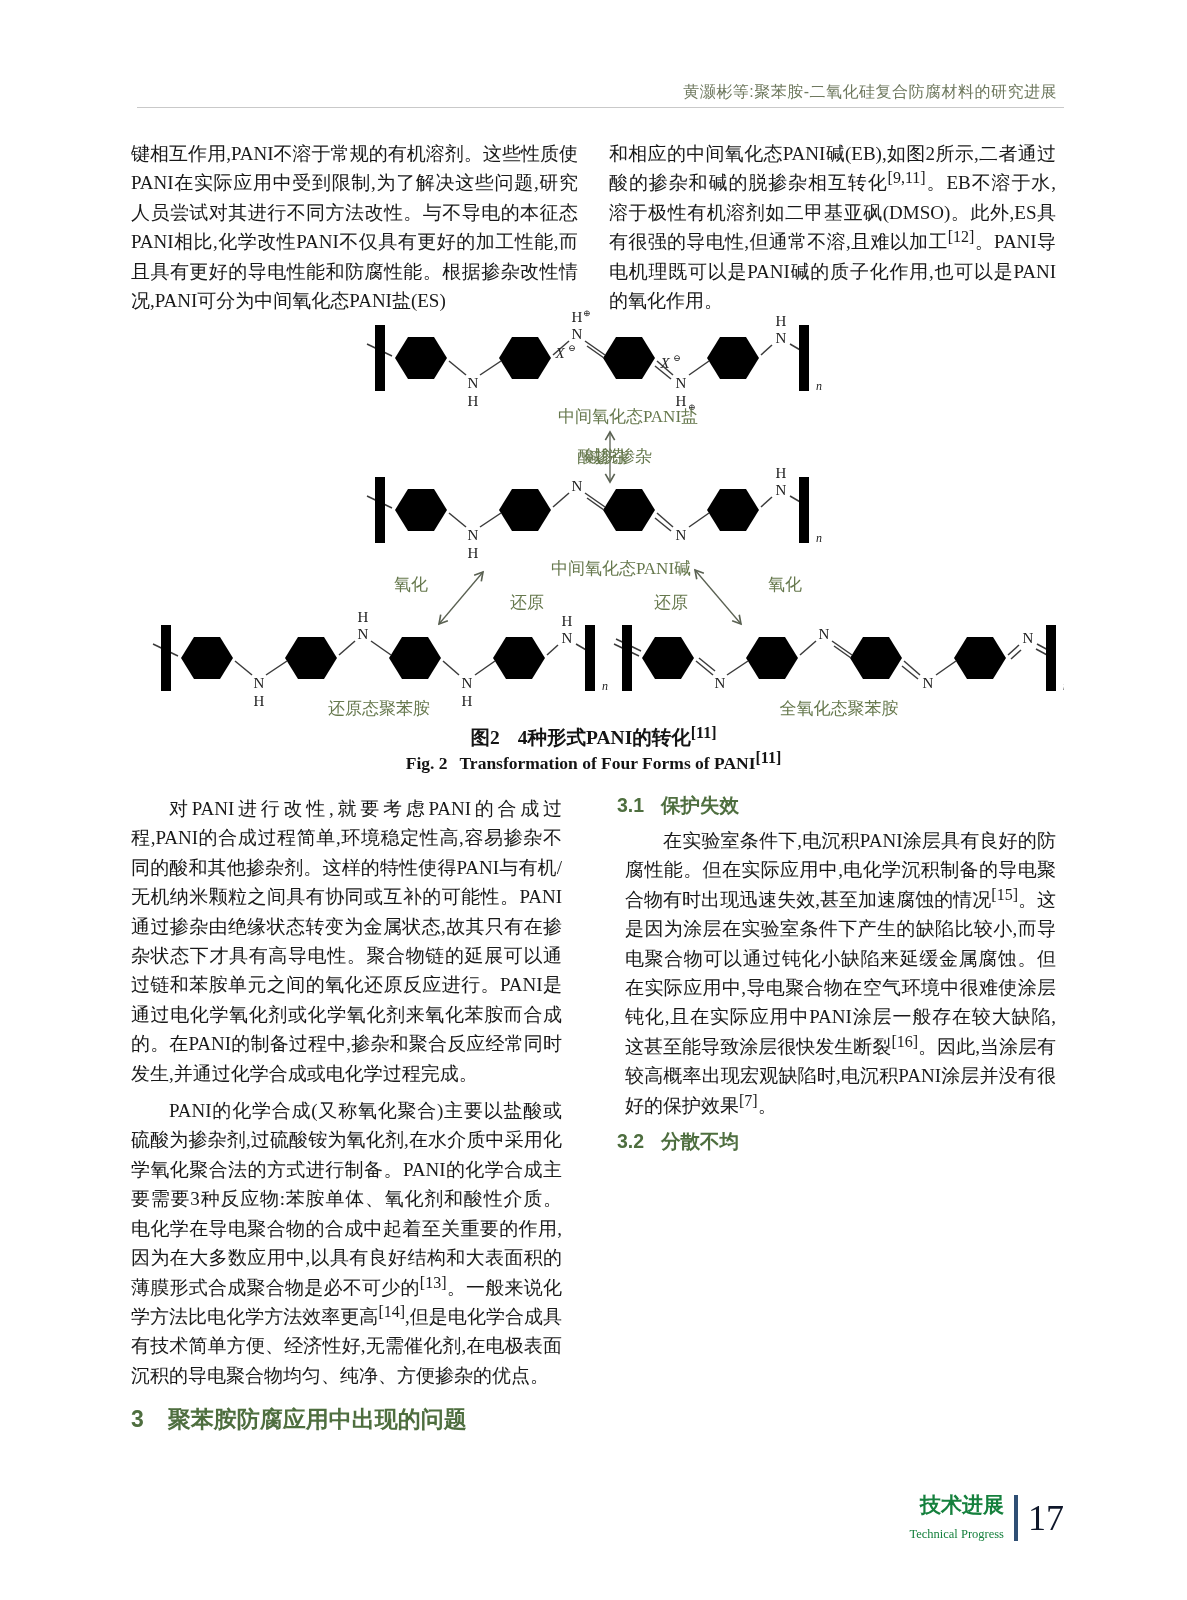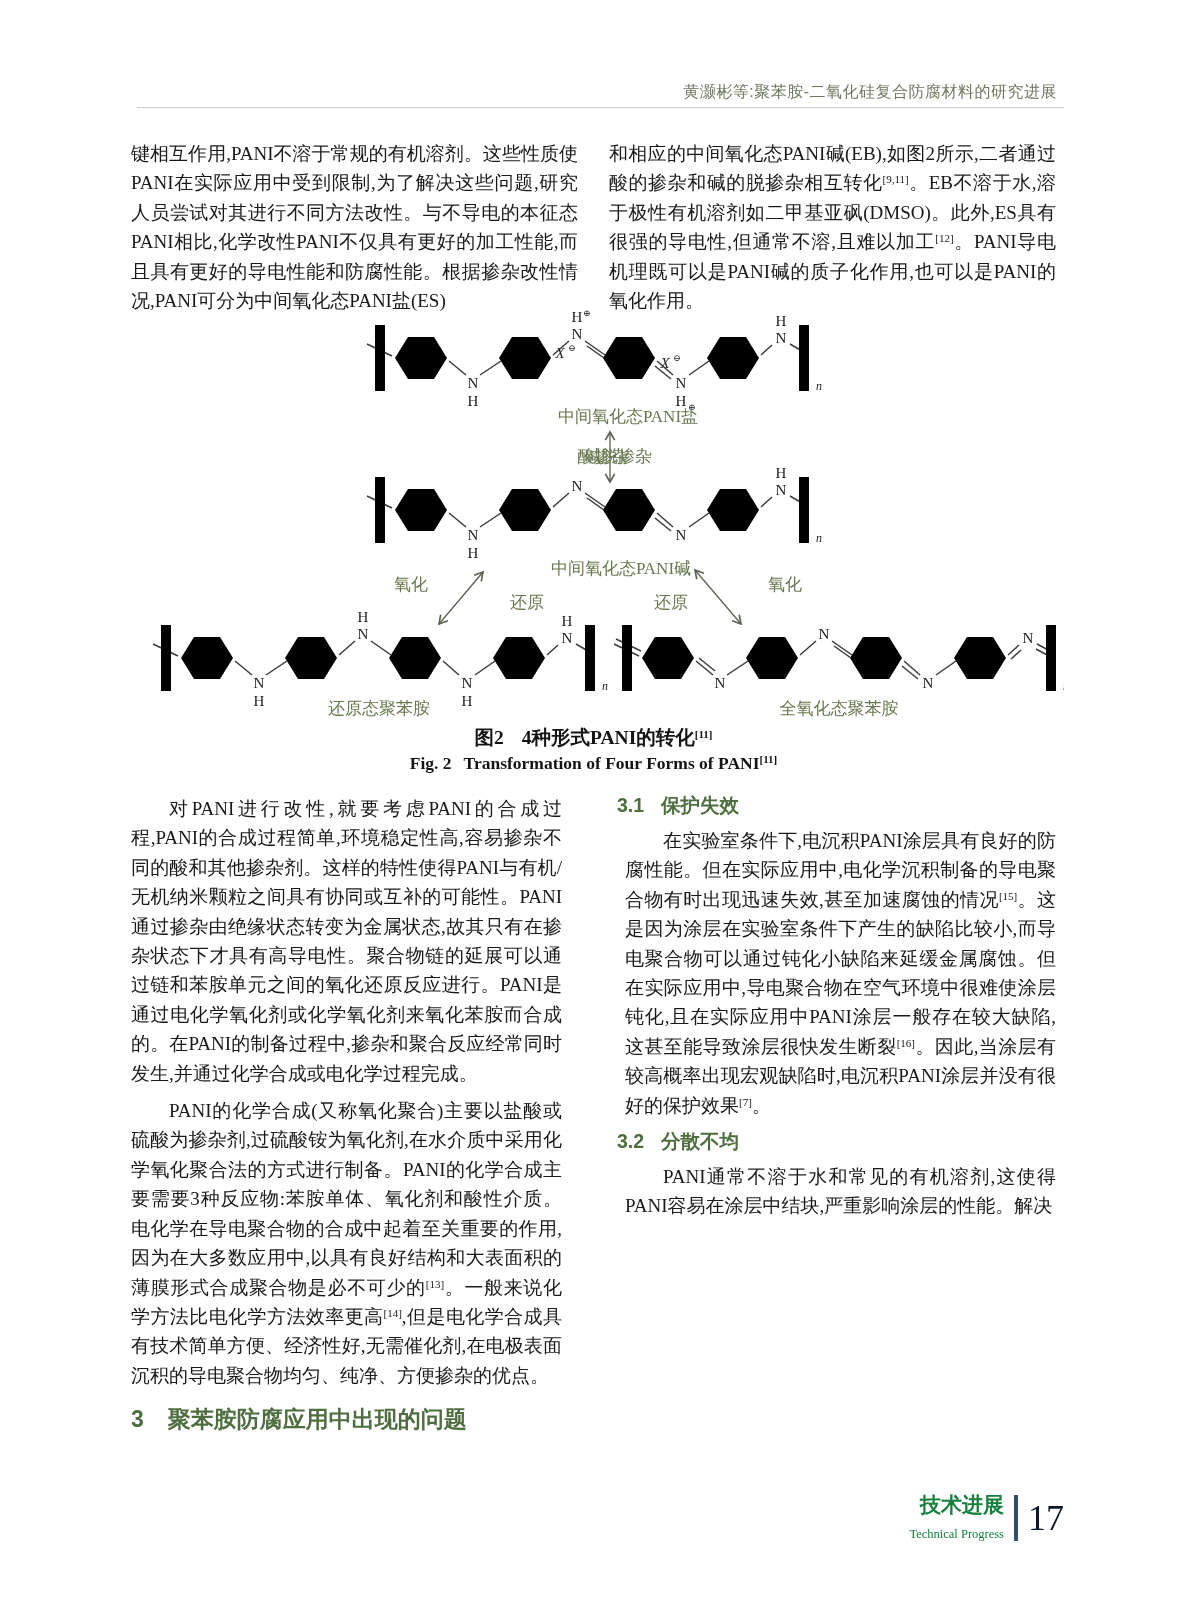--- a/index.html
+++ b/index.html
@@ -15,21 +15,21 @@
     color:#6e785e; font-family:"Liberation Sans","DejaVu Sans",sans-serif;
   }
   .rule { position:absolute; top:107px; left:137px; width:927px; border-top:1px solid #c9c9c9; }
 
   .cols { position:absolute; left:123px; width:941px; display:flex; justify-content:space-between; }
   .col { width:447px; font-size:19px; line-height:29.4px; text-align:justify; }
   .top-cols { top:131px; }
   .mid-cols { top:786px; }
   p { margin:8px; }
   .ind { text-indent:2em; }
-  sup { font-size:11px; line-height:0; vertical-align:6px; }
+  sup { font-size:16px; line-height:0; vertical-align:6px; }
 
   .h-sec {
     font-family:"Liberation Sans","DejaVu Sans",sans-serif; font-weight:bold;
     color:#4e6e3f; font-size:23px; margin:14px 0 11px 0; display:flex; line-height:30px;
     text-align:left;
   }
   .h-sec .num { margin:0 24px 0 8px; }
   .h-sub {
     font-family:"Liberation Sans","DejaVu Sans",sans-serif; font-weight:bold;
     color:#4e6e3f; font-size:19.5px; margin:6px 0 5px 0; display:flex; line-height:26px;
@@ -253,21 +253,20 @@
   <div class="col">
     <div class="h-sub">
       <span class="num">3.1</span>
       <span>保护失效</span>
     </div>
     <p class="ind">在实验室条件下,电沉积PANI涂层具有良好的防腐性能。但在实际应用中,电化学沉积制备的导电聚合物有时出现迅速失效,甚至加速腐蚀的情况<sup>[15]</sup>。这是因为涂层在实验室条件下产生的缺陷比较小,而导电聚合物可以通过钝化小缺陷来延缓金属腐蚀。但在实际应用中,导电聚合物在空气环境中很难使涂层钝化,且在实际应用中PANI涂层一般存在较大缺陷,这甚至能导致涂层很快发生断裂<sup>[16]</sup>。因此,当涂层有较高概率出现宏观缺陷时,电沉积PANI涂层并没有很好的保护效果<sup>[7]</sup>。</p>
     <div class="h-sub">
       <span class="num">3.2</span>
       <span>分散不均</span>
     </div>
-    <p class="ind">PANI通常不溶于水和常见的有机溶剂,这使得PANI容易在涂层中结块,严重影响涂层的性能。解决</p>
   </div>
 </div>
 
 <div class="footer">
   <div class="f-txt">
     <div class="f-zh">技术进展</div>
     <div class="f-en">Technical Progress</div>
   </div>
   <div class="f-bar"></div>
   <div class="f-num">17</div>

